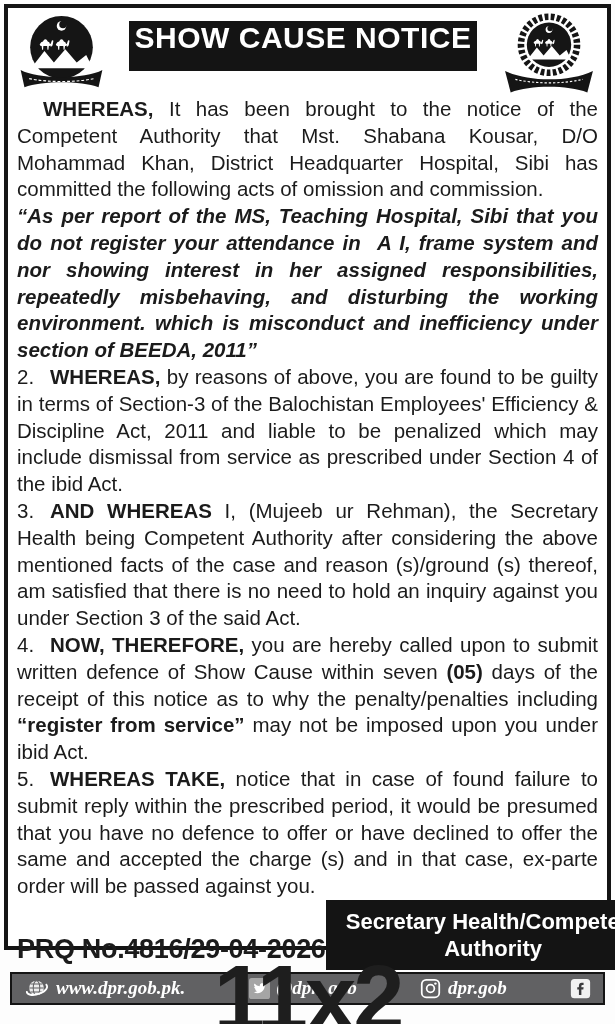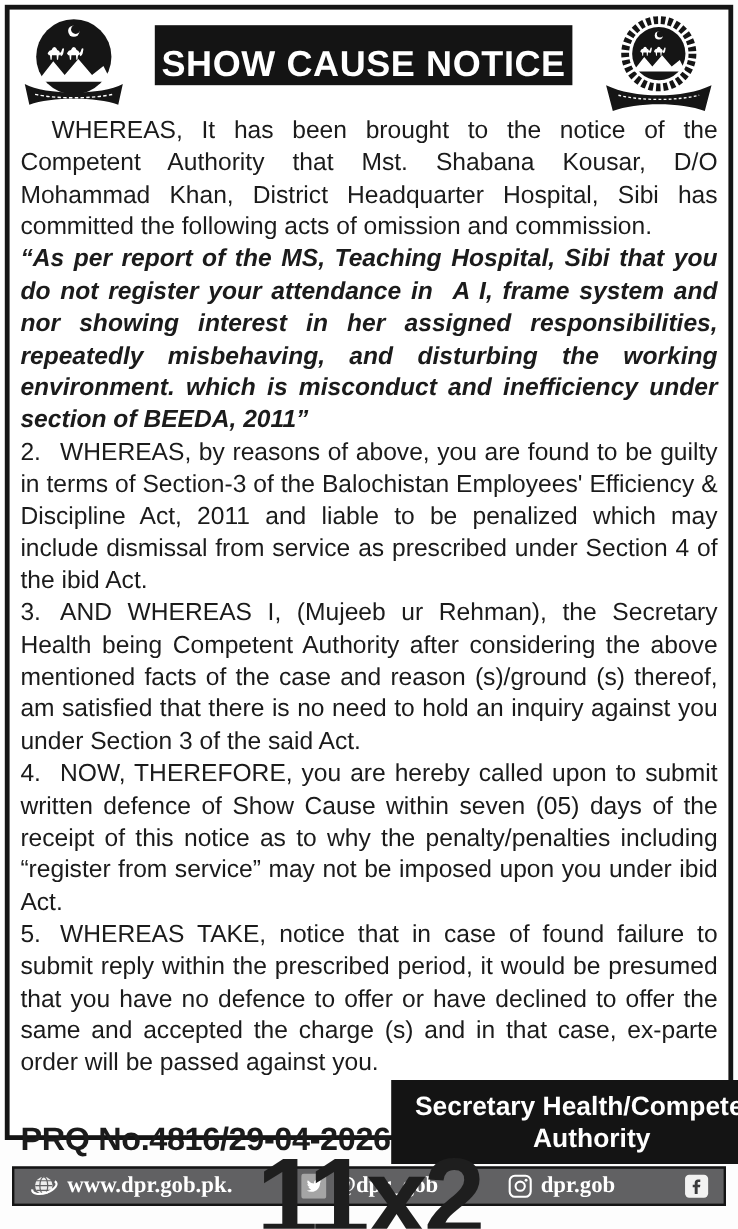--- a/index.html
+++ b/index.html
@@ -17,40 +17,40 @@
     border:4px solid #141414;
     background:#fff;
     display:flex; flex-direction:column;
   }
   
   .header { display:flex; align-items:flex-start; padding:5px 6px 0 6px; height:86px; flex:0 0 auto; }
   .logo-left { width:95px; height:80px; flex:0 0 auto; }
   .logo-right { width:104px; height:86px; flex:0 0 auto; }
   .title-bar {
     flex:1 1 auto; height:50px; margin:8px 20px 0 20px;
-    background:#141414; display:flex; align-items:flex-end; justify-content:center;
+    background:#141414; display:flex; align-items:flex-start; justify-content:center;
   }
   .title-bar span {
     color:#fff; font-weight:bold; font-size:30px; letter-spacing:0.5px; white-space:nowrap;
   }
   
   .bodytext {
     padding:2px 9px 0 9px;
     font-size:20.5px; line-height:26.8px;
     text-align:justify;
     flex:0 0 auto;
   }
   .bodytext p { margin:0; }
   .p-first { text-indent:26px; }
   .quote {
     margin-left:36px;
     font-weight:bold; font-style:italic;
   }
   .num { display:inline-block; min-width:33px; font-weight:normal; }
-  b { font-weight:normal; }
+  b { font-weight:bold; }
   
   .bottom-row {
     margin-top:auto;
     display:flex; justify-content:space-between; align-items:flex-end;
     flex:0 0 auto;
   }
   .prq {
     font-size:27px; font-weight:bold;
     padding:0 0 5px 9px; letter-spacing:-0.3px; white-space:nowrap;
   }
@@ -65,20 +65,21 @@
     flex:0 0 auto;
     margin:2px; height:33px;
     background:#616163;
     border:2px solid #141414;
     display:flex; align-items:center; justify-content:space-between;
     padding:0 12px;
     color:#fff;
     font-family:"Liberation Serif", serif;
     font-weight:bold; font-size:19px;
     white-space:nowrap;
+    font-style:italic;
   }
   .f-item { display:flex; align-items:center; gap:7px; }
   .f-icon { display:flex; align-items:center; }
   
   .size-label {
     position:absolute; top:952px; left:0; width:100%;
     text-align:center;
     font-weight:bold; font-size:92px; letter-spacing:-3px;
     color:#1e1e1e;
     line-height:1;

